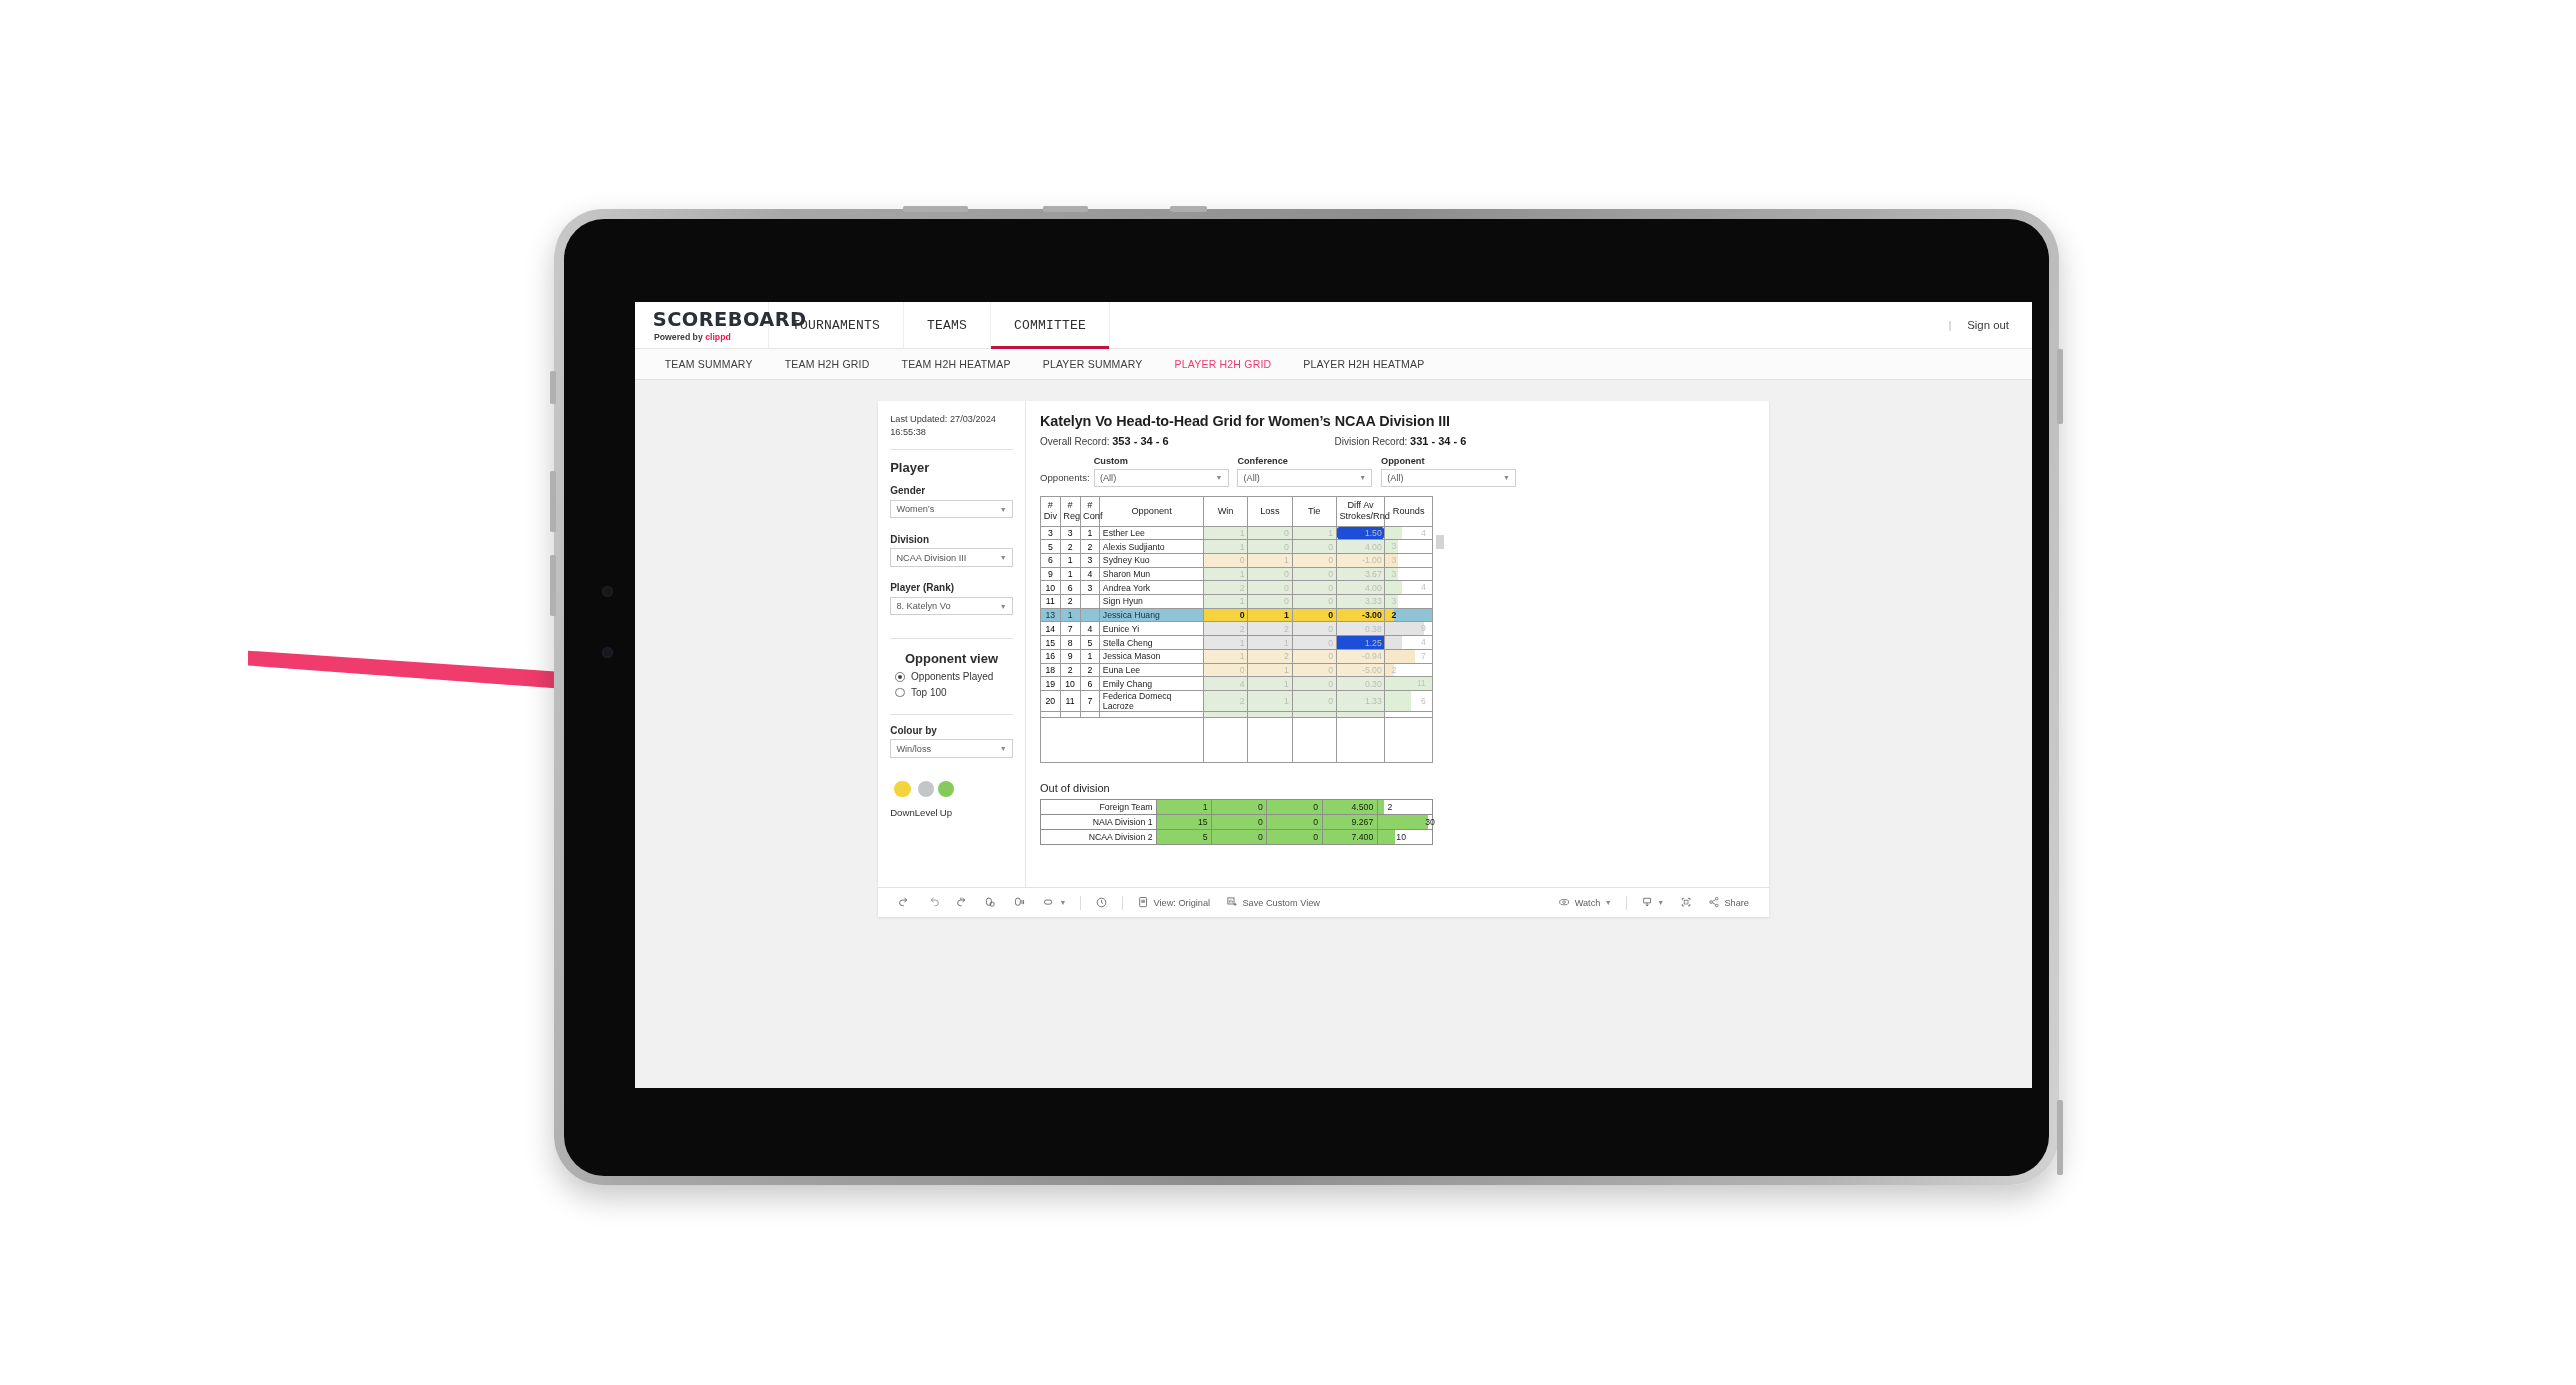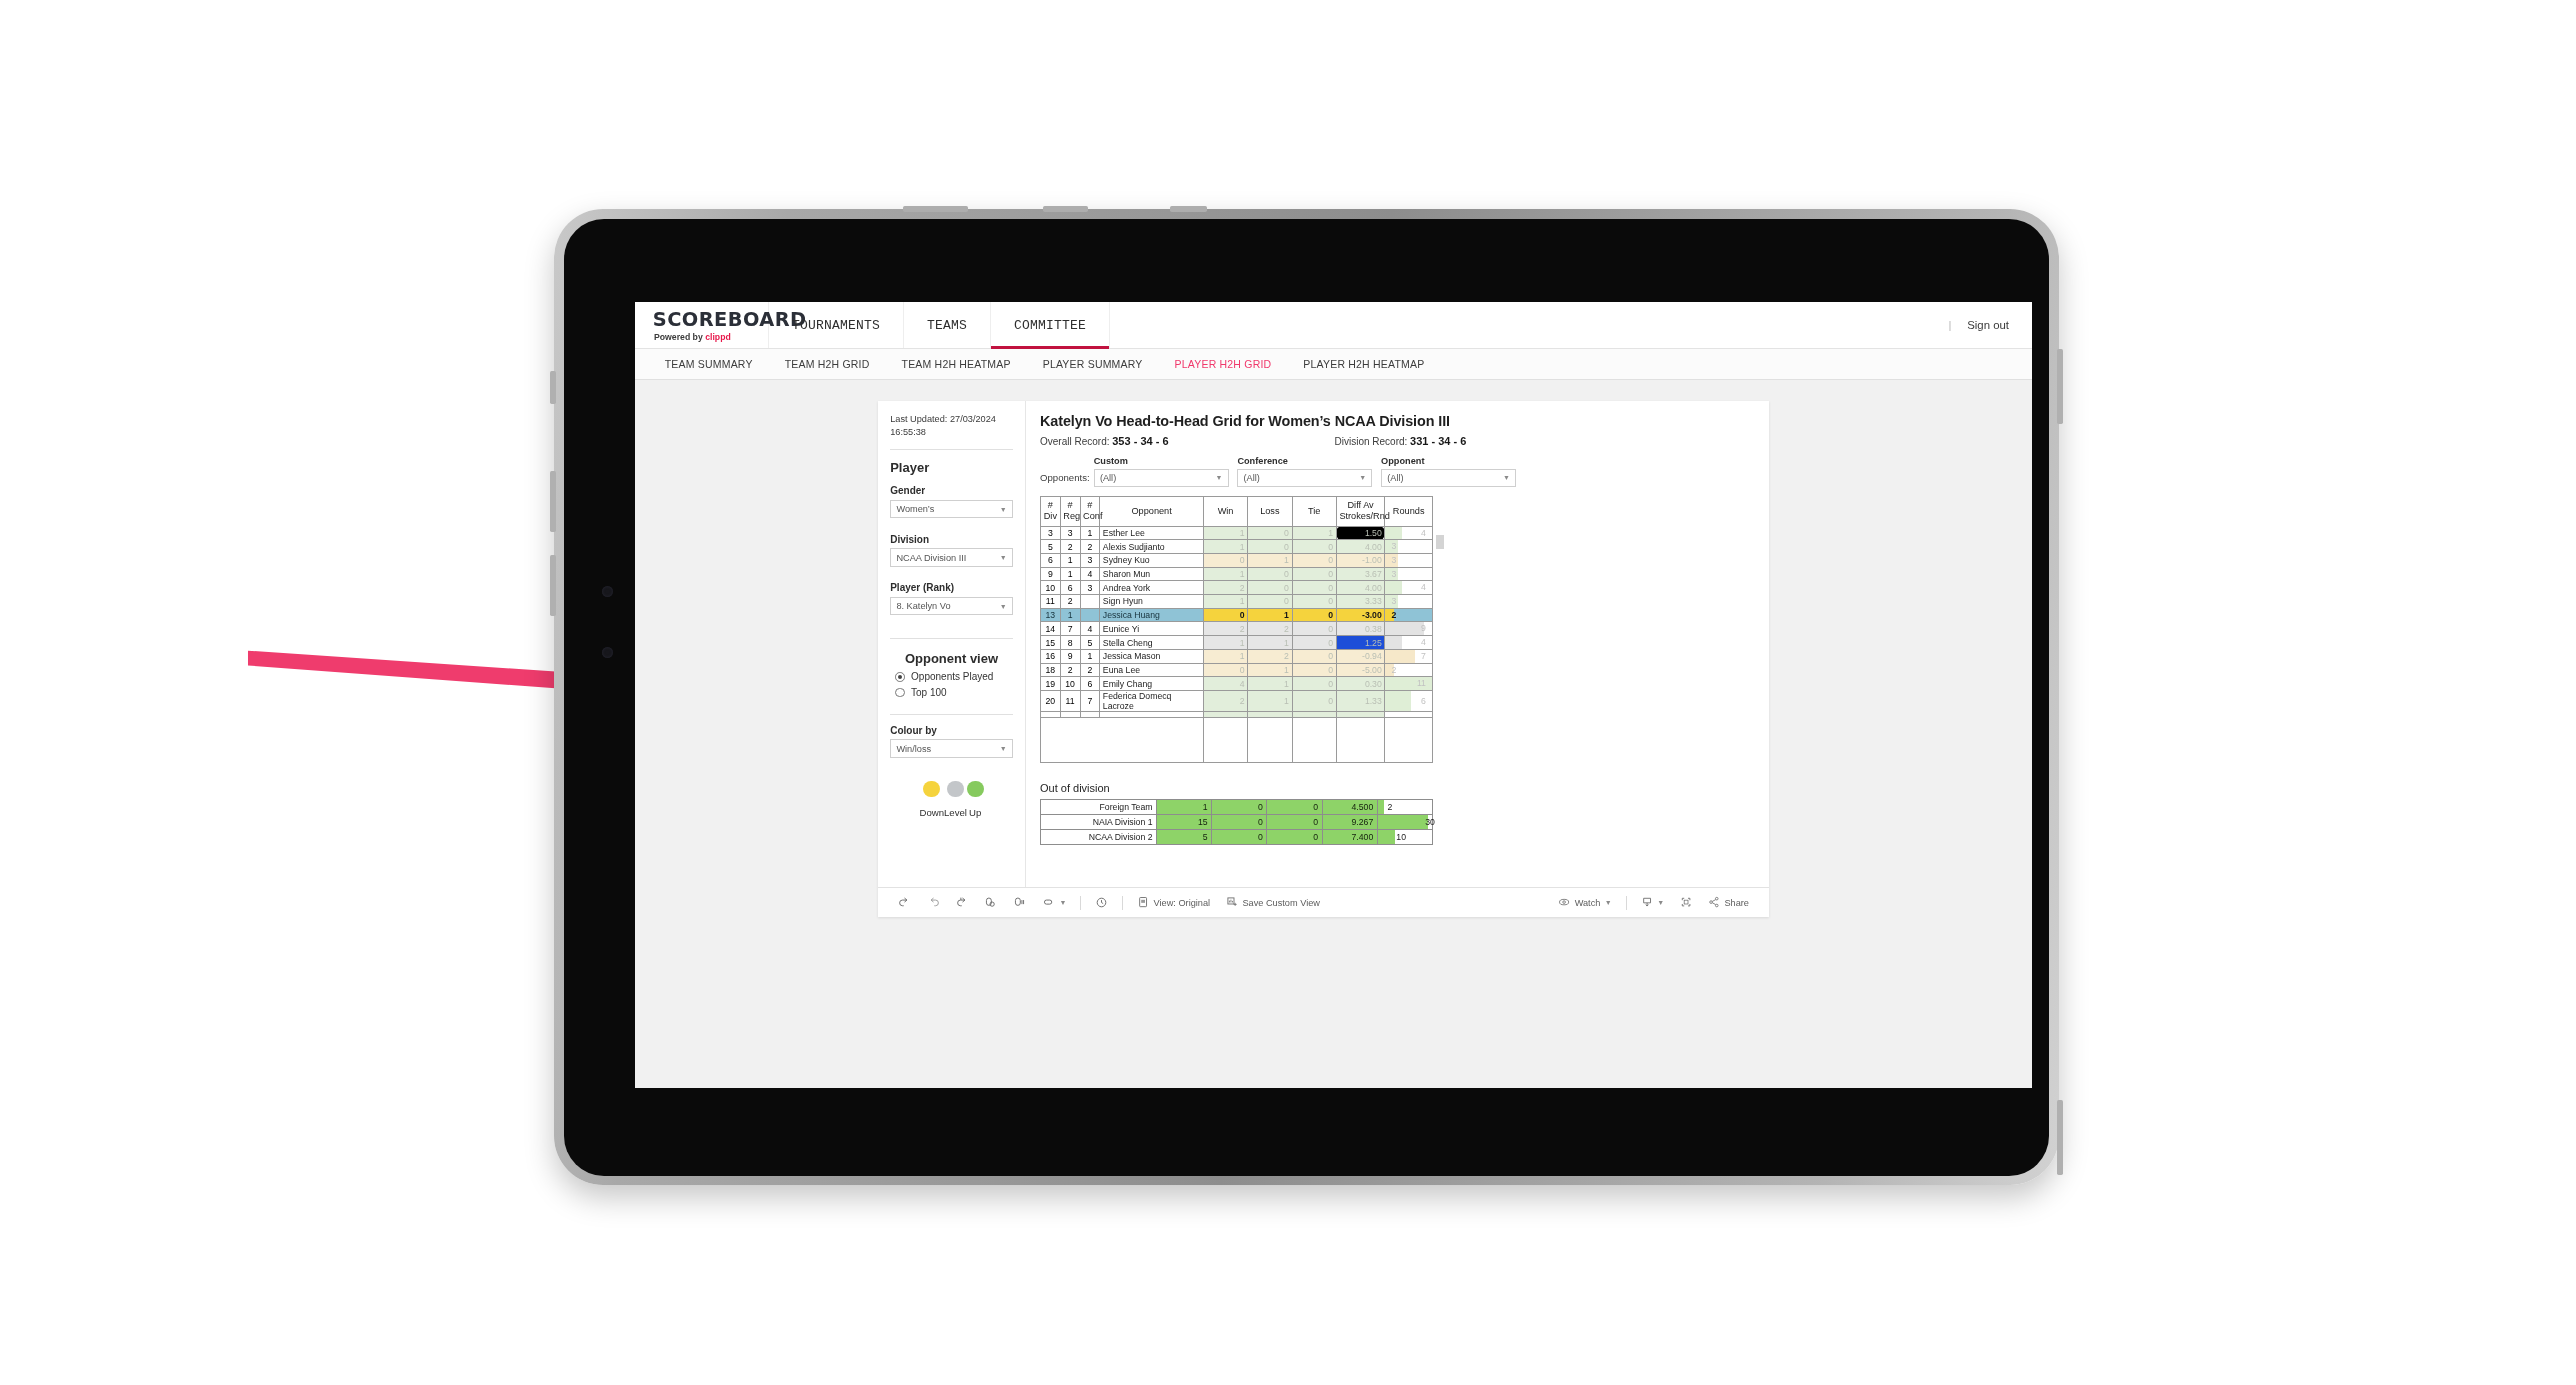--- a/index.html
+++ b/index.html
@@ -117,21 +117,21 @@
   .sel {
     height: 18.3px; border:0.9px solid #cfcfcf; background:#fff;
     display:flex; align-items:center; padding:0 5.2px;
     font-size: 9.2px; color:#555; position:relative;
   }
   .sel .caret { margin-left:auto; font-size: 7px; color:#8a8a8a; }
   .gap18 { height: 15.7px; }
   .radio-row { display:flex; align-items:center; gap:6.1px; font-size:10px; color:#333; margin: 4.4px 0; padding-left: 5.2px;}
   .radio { width:9.6px; height:9.6px; border-radius:50%; border:1.2px solid #777; display:inline-block; position:relative; flex:none;}
   .radio.on::after { content:''; position:absolute; left:1.7px; top:1.7px; width:4.4px; height:4.4px; border-radius:50%; background:#444; }
-  .legend { display:flex; justify-content:center; align-items:center; margin-top: 23px; }
+  .legend { display:flex; justify-content:flex-start; align-items:center; margin-top: 23px; }
   .legend-item { text-align:center; }
   .dot { width: 16.6px; height:16.6px; border-radius:50%; margin: 0 auto 9.6px auto; }
   .legend-lbl { font-size: 9.6px; color:#2e2e2e; }
 
   
   .main { flex:1; padding: 12.2px 14px 0 14px; min-width:0; }
   .title { font-size: 14.4px; font-weight:700; color:#1f1f1f; letter-spacing:-0.1px;}
   .records { display:flex; margin-top: 6.1px; font-size: 10px; color:#3b3b3b;}
   .records .b { font-weight:700; color:#181818; font-size:11px;}
   .rec2 { margin-left: 166px; }
@@ -360,21 +360,21 @@
               </thead>
               <tbody id="grid-body">
                     <tr>
                       <td class="num">3</td>
                       <td class="num">3</td>
                       <td class="num">1</td>
                       <td class="opp">Esther Lee</td>
                       <td class="val sep-left" style="background:#e2eedb;color:#b9bfb4;">1</td>
                       <td class="val" style="background:#e2eedb;color:#b9bfb4;">0</td>
                       <td class="val" style="background:#e2eedb;color:#b9bfb4;">1</td>
-                      <td class="val" style="background:#000000;color:#b9bfb4;border-radius:6px;">1.50</td>
+                      <td class="val" style="background:#1d4ed8;color:#b9bfb4;border-radius:6px;">1.50</td>
                       <td class="rounds-cell">
                         <div class="rbar" style="width: 36%; background: rgb(223, 238, 214);"></div>
                         <span class="rtext" style="color: rgb(194, 194, 194);">4</span>
                       </td>
                     </tr>
                     <tr>
                       <td class="num">5</td>
                       <td class="num">2</td>
                       <td class="num">2</td>
                       <td class="opp">Alexis Sudjianto</td>

